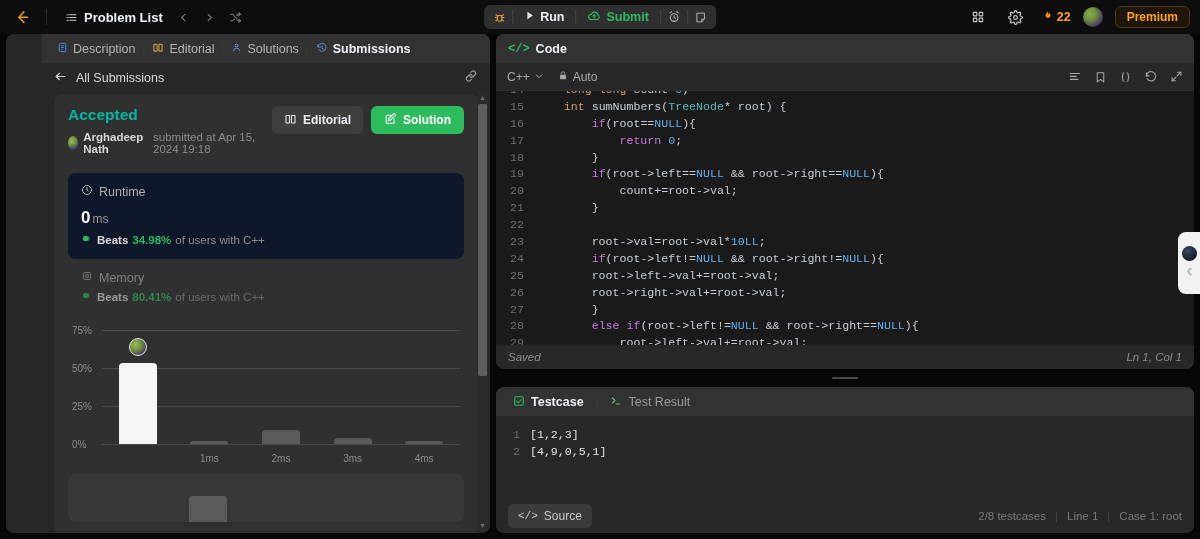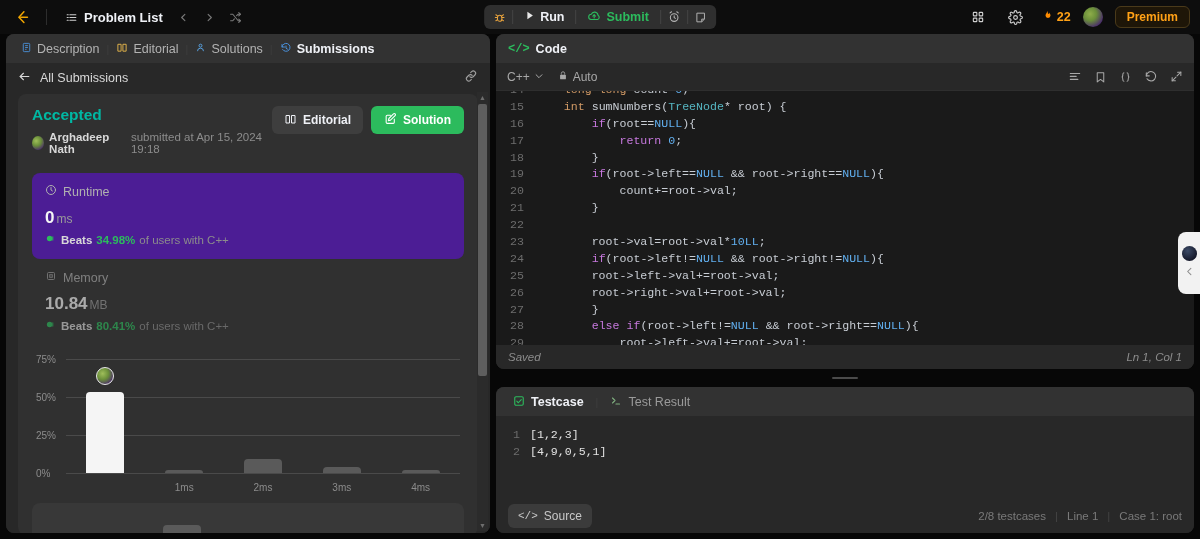--- a/index.html
+++ b/index.html
@@ -59,21 +59,21 @@
     cursor: pointer;
   }
   .premium {
     color: #ffa116; border: 1px solid #4a3a1a; background: #1e1608;
     font-size: 12px; font-weight: bold; padding: 3px 11px; border-radius: 6px; cursor: pointer;
   }
 
   
   .body-wrap { display: flex; padding: 0 6px 6px 6px; gap: 6px; height: 505px; }
   .panel { background: #282828; border-radius: 8px; overflow: hidden; position: relative; }
-  .left-panel { width: 484px; display: flex; flex-direction: column; }
+  .left-panel { width: 484px; display: flex; flex-direction: column; padding-left: 36px; }
   .right-col { width: 698px; display: flex; flex-direction: column; gap: 6px; }
 
   
   .tabbar {
     height: 29px; background: #323232; display: flex; align-items: center;
     padding: 0 8px; gap: 0px; flex-shrink: 0;
   }
   .tab { display: flex; align-items: center; gap: 5px; padding: 0 7px; font-size: 12.5px; color: #b3b3b3; cursor: pointer; height:29px; }
   .tab.active { color: #eff1f6; font-weight: bold; }
   .tabsep { color: #3e3e3e; font-size: 11px; }
@@ -107,21 +107,21 @@
     padding: 6px 12px; border-radius: 6px; display: flex; align-items: center; gap: 6px; cursor: pointer;
   }
   .btn-solution {
     background: #2cbb5d; color: #fff; font-size: 12px; font-weight: bold;
     padding: 6px 13px; border-radius: 6px; display: flex; align-items: center; gap: 6px; cursor: pointer;
   }
 
   
   .metrics { margin-top: 18px; }
   .metric-card { border-radius: 8px; padding: 11px 13px 13px 13px; }
-  .metric-card.hl { background: #4c1d95; }
+  .metric-card.hl { background: #0f172a; }
   .metric-card.dim { opacity: .62; }
   .m-title { display: flex; align-items: center; gap: 6px; color: #b0b0b0; font-size: 12.5px; }
   .m-val { margin-top: 9px; font-size: 17px; font-weight: bold; color: #f5f5f5; }
   .m-unit { font-size: 12px; color: #9a9a9a; font-weight: normal; margin-left: 2px; }
   .m-beats { margin-top: 5px; font-size: 11.5px; color: #8c8c8c; display: flex; align-items: center; gap: 4px;}
   .m-beats b { color: #d8d8d8; font-weight: bold; }
   .m-beats .pct { color: #2cbb5d; font-weight: bold; }
   .beat-ic { color: #2cbb5d; font-size: 11px; }
 
   
@@ -470,23 +470,20 @@
 
             <div class="metric-card dim">
               <div class="m-title">
                 <span>
                   <svg width="12" height="12" viewBox="0 0 24 24" fill="none" stroke="#9a9a9a" stroke-width="2">
                       <rect x="5" y="5" width="14" height="14" rx="2"></rect>
                       <rect x="9.5" y="9.5" width="5" height="5"></rect>
                     </svg>
                 </span>
                 <span>Memory</span>
-              </div>
-              <div class="m-val">
-                <span>10.84</span><span class="m-unit">MB</span>
               </div>
               <div class="m-beats">
                 <span class="beat-ic">
                   <svg width="12" height="11" viewBox="0 0 24 24" fill="#2cbb5d">
                       <circle cx="9" cy="12" r="6"></circle>
                       <rect x="15" y="7" width="2" height="10" rx="1"></rect>
                     </svg>
                 </span>
                 <b>Beats</b>
                 <span class="pct">80.41%</span>

